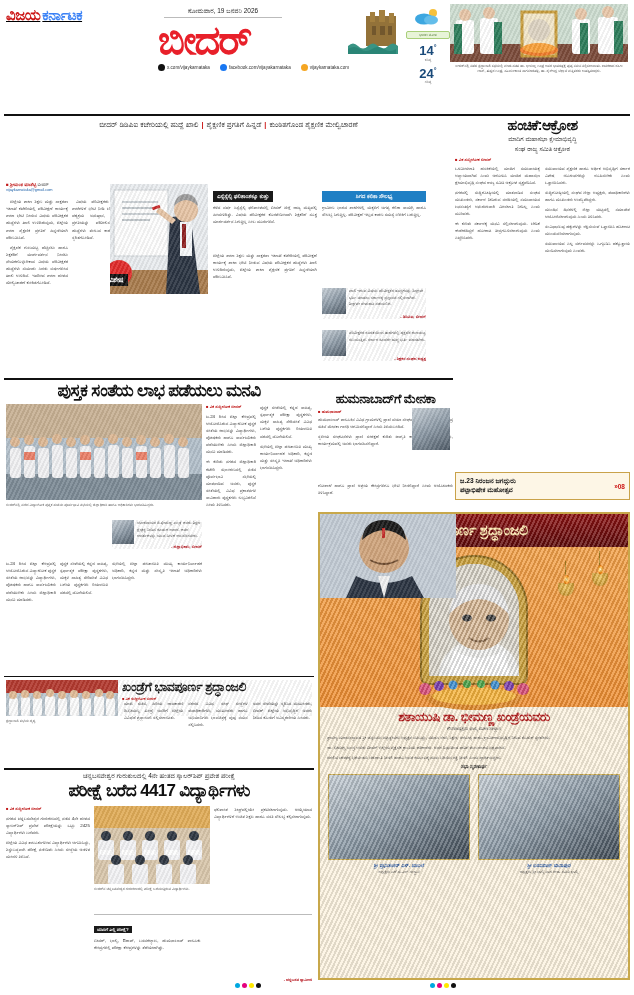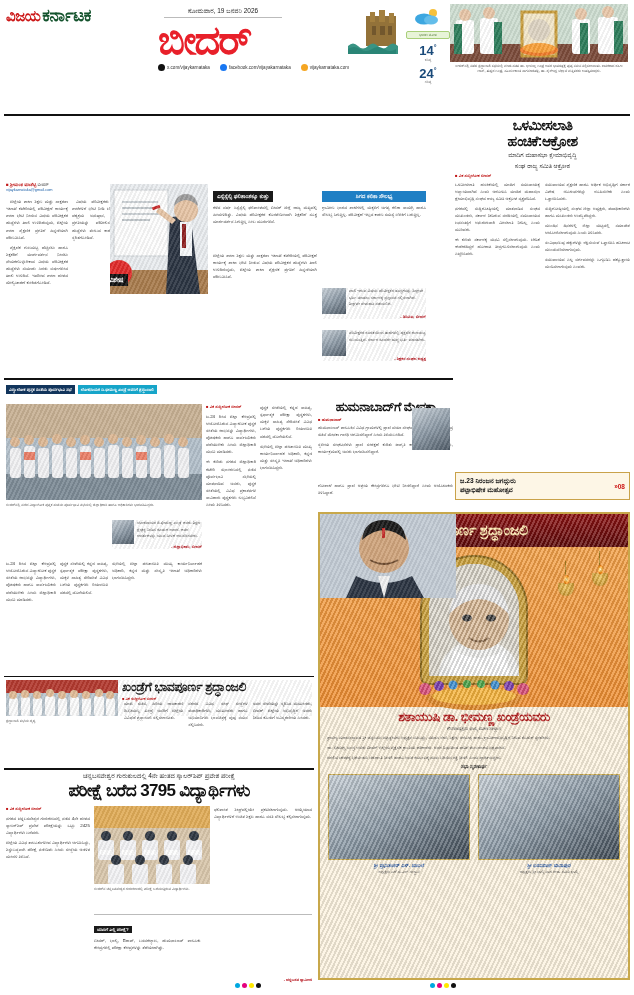--- a/index.html
+++ b/index.html
@@ -7,24 +7,24 @@
   html,body {
     width:634px; height:995px;
     background:#fff;
     font-family:"Liberation Sans", sans-serif;
     overflow:hidden;
   }
   .page { position:relative; width:634px; height:995px; background:#ffffff; }
 
   
   .masthead { position:relative; height:92px; padding:4px 6px 0 6px; display:flex; }
-  .mh-left { width:152px; padding-top:2px; }
+  .mh-left { width:152px; padding-top:2px;text-decoration:underline; }
   .vk-line { display:flex; align-items:center; gap:2px; }
   .vk-red { color:#cc1717; font-size:15px; font-weight:bold; letter-spacing:-.5px; }
-  .vk-blk { color:#14532d; font-size:17px; font-weight:bold; letter-spacing:-.5px; }
+  .vk-blk { color:#3b82f6; font-size:14px; font-weight:bold; letter-spacing:-.5px; }
   .mh-namma { font-size:40px; font-weight:bold; color:#111; line-height:.98; letter-spacing:-2px; margin-top:1px; }
 
   .mh-mid { flex:1; position:relative; padding-top:2px; }
   .mh-date { text-align:center; font-size:6.5px; color:#222; border-bottom:1px solid #bbb; padding-bottom:2px; width:118px; margin:1px auto 0 6px; }
   .mh-bidar { font-size:40px; font-weight:bold; color:#e8202a; letter-spacing:-2px; line-height:1; margin-top:2px; }
   .mh-social { display:flex; gap:10px; margin-top:4px; align-items:center; }
   .soc { display:flex; align-items:center; gap:2px; font-size:4.6px; color:#333; }
   .soc-ic { width:7px; height:7px; border-radius:50%; display:inline-block; }
   .soc-x { background:#111; }
   .soc-fb { background:#1877f2; }
@@ -206,20 +206,23 @@
           <ellipse cx="89" cy="44" rx="16" ry="5" fill="#f9a13a"></ellipse>
         </svg>
       </div>
       <div class="cap">ಬೀದರ್‌ನಲ್ಲಿ ನಡೆದ ಶ್ರದ್ಧಾಂಜಲಿ ಸಭೆಯಲ್ಲಿ ಮಾಜಿ ಸಚಿವ ಡಾ. ಭೀಮಣ್ಣ ಖಂಡ್ರೆ ಅವರ ಭಾವಚಿತ್ರಕ್ಕೆ ಪುಷ್ಪ ನಮನ ಸಲ್ಲಿಸಲಾಯಿತು. ಶಾಸಕರಾದ ರಹೀಂ ಖಾನ್, ಈಶ್ವರ ಖಂಡ್ರೆ, ಸೂರ್ಯಕಾಂತ ನಾಗಮಾರಪಳ್ಳಿ, ಡಾ. ಶೈಲೇಂದ್ರ ಬೆಲ್ದಾಳೆ ಮತ್ತಿತರರು ಉಪಸ್ಥಿತರಿದ್ದರು.</div>
     </div>
   </div>
 
   <div style="position:absolute;left:4px;top:114px;width:626px;border-top:2px solid #111"></div>
 
   <div style="position:absolute;left:4px;top:117px;width:449px;">
+    <div class="kicker">
+      <span>ಬೀದರ್ ಡಿಡಿಪಿಐ ಕಚೇರಿಯಲ್ಲಿ ಹುದ್ದೆ ಖಾಲಿ</span><span class="sep">|</span><span>ಶೈಕ್ಷಣಿಕ ಪ್ರಗತಿಗೆ ಹಿನ್ನಡೆ</span><span class="sep">|</span><span>ಕುಂಠಿತಗೊಂಡ ಶೈಕ್ಷಣಿಕ ಮೇಲ್ವಿಚಾರಣೆ</span>
+    </div>
   </div>
 
   <div style="position:absolute;left:6px;top:182px;width:62px;">
     <div class="byline"><span class="dot">■ </span><span>ಶ್ರೀಮಂತ ಮಾಶೆಟ್ಟಿ</span> <span class="pl">ಬೀದರ್</span></div>
     <div style="font-size:3.9px;color:#1b5fa8;word-break:break-all">vijaykarnataka@gmail.com</div>
   </div>
 
   <div style="position:absolute;left:6px;top:198px;width:62px;height:182px;overflow:hidden" class="body-col">
     <p style="text-indent:4px">ಜಿಲ್ಲೆಯ ಶಾಲಾ ಶಿಕ್ಷಣ ಮತ್ತು ಸಾಕ್ಷರತಾ ಇಲಾಖೆ ಕಚೇರಿಯಲ್ಲಿ ಪರಿವೀಕ್ಷಣೆ ಕಾರ್ಯಕ್ಕೆ ಶಾಲಾ ಭೇಟಿ ನೀಡುವ ವಿಷಯ ಪರಿವೀಕ್ಷಕರ ಹುದ್ದೆಗಳು ಖಾಲಿ ಉಳಿದಿರುವುದು, ಜಿಲ್ಲೆಯ ಶಾಲಾ ಶೈಕ್ಷಣಿಕ ಪ್ರಗತಿಗೆ ಹಿನ್ನಡೆಯಾಗಿ ಪರಿಣಮಿಸಿದೆ.</p>
     <p style="text-indent:4px;margin-top:3px">ಶೈಕ್ಷಣಿಕ ಗುಣಮಟ್ಟ ಹೆಚ್ಚಿಸಲು ಹಾಗೂ ಶಿಕ್ಷಕರಿಗೆ ಮಾರ್ಗದರ್ಶನ ನೀಡಲು ನೇಮಕಗೊಳ್ಳಬೇಕಾದ ವಿಷಯ ಪರಿವೀಕ್ಷಕರ ಹುದ್ದೆಗಳು ಸುಮಾರು ಎರಡು ವರ್ಷಗಳಿಂದ ಖಾಲಿ ಉಳಿದಿವೆ. ಇದರಿಂದ ಶಾಲಾ ಹಂತದ ಮೇಲ್ವಿಚಾರಣೆ ಕುಂಠಿತಗೊಂಡಿದೆ.</p>
@@ -277,21 +280,20 @@
 
   <div style="position:absolute;left:322px;top:330px;width:104px">
     <div style="display:flex;gap:3px">
       <div style="width:24px;height:26px;flex:none" class="ph-face photo-grain"></div>
       <div class="q-body" style="height:26px;overflow:hidden">ಪರಿವೀಕ್ಷಕರ ಕೊರತೆಯಿಂದ ಶಾಲೆಗಳಲ್ಲಿ ಶೈಕ್ಷಣಿಕ ಗುಣಮಟ್ಟ ಕುಸಿಯುತ್ತಿದೆ. ಸರ್ಕಾರ ಕೂಡಲೇ ಹುದ್ದೆ ಭರ್ತಿ ಮಾಡಬೇಕು.</div>
     </div>
     <div class="q-name">- ಶಿಕ್ಷಕರ ಸಂಘದ ಅಧ್ಯಕ್ಷ</div>
   </div>
 
   <div style="position:absolute;left:455px;top:117px;width:175px;">
-    <div class="rc-head">ಒಳಮೀಸಲಾತಿ</div>
     <div class="rc-head">ಹಂಚಿಕೆ:ಆಕ್ರೋಶ</div>
     <div class="rc-sub">ಮಾದಿಗ ಮಹಾಸಭಾ ಕ್ಷೇಮಾಭಿವೃದ್ಧಿ</div>
     <div class="rc-sub">ಸಂಘ ರಾಜ್ಯ ಸಮಿತಿ ಆಕ್ರೋಶ</div>
     <div class="byline" style="margin-top:3px;font-size:4.2px"><span class="dot">■ </span><span>ವಿಕ ಸುದ್ದಿಲೋಕ ಬೀದರ್</span></div>
     <div class="rc-body" style="margin-top:3px;height:320px;overflow:hidden">
       <p>ಒಳಮೀಸಲಾತಿ ಹಂಚಿಕೆಯಲ್ಲಿ ಮಾದಿಗ ಸಮುದಾಯಕ್ಕೆ ಅನ್ಯಾಯವಾಗಿದೆ ಎಂದು ಆರೋಪಿಸಿ ಮಾದಿಗ ಮಹಾಸಭಾ ಕ್ಷೇಮಾಭಿವೃದ್ಧಿ ಸಂಘದ ರಾಜ್ಯ ಸಮಿತಿ ಆಕ್ರೋಶ ವ್ಯಕ್ತಪಡಿಸಿದೆ.</p>
       <p style="margin-top:3px">ನಗರದಲ್ಲಿ ಸುದ್ದಿಗೋಷ್ಠಿಯಲ್ಲಿ ಮಾತನಾಡಿದ ಸಂಘದ ಮುಖಂಡರು, ಸರ್ಕಾರ ನೀಡಿರುವ ವರದಿಯಲ್ಲಿ ಸಮುದಾಯದ ಜನಸಂಖ್ಯೆಗೆ ಅನುಗುಣವಾಗಿ ಮೀಸಲಾತಿ ನೀಡಿಲ್ಲ ಎಂದು ದೂರಿದರು.</p>
       <p style="margin-top:3px">ಈ ಕುರಿತು ಸರ್ಕಾರಕ್ಕೆ ಮನವಿ ಸಲ್ಲಿಸಲಾಗುವುದು. ಬೇಡಿಕೆ ಈಡೇರದಿದ್ದರೆ ಹೋರಾಟ ತೀವ್ರಗೊಳಿಸಲಾಗುವುದು ಎಂದು ಎಚ್ಚರಿಸಿದರು.</p>
       <p style="margin-top:3px">ಸಮುದಾಯದ ಶೈಕ್ಷಣಿಕ ಹಾಗೂ ಆರ್ಥಿಕ ಅಭಿವೃದ್ಧಿಗೆ ಸರ್ಕಾರ ವಿಶೇಷ ಯೋಜನೆಗಳನ್ನು ರೂಪಿಸಬೇಕು ಎಂದು ಒತ್ತಾಯಿಸಿದರು.</p>
       <p style="margin-top:3px">ಸುದ್ದಿಗೋಷ್ಠಿಯಲ್ಲಿ ಸಂಘದ ಜಿಲ್ಲಾ ಅಧ್ಯಕ್ಷರು, ಪದಾಧಿಕಾರಿಗಳು ಹಾಗೂ ಮುಖಂಡರು ಉಪಸ್ಥಿತರಿದ್ದರು.</p>
@@ -305,20 +307,21 @@
     <div>
       <div class="promo-t">ಜ.23 ನಿರಂಜನ ಜಗದ್ಗುರು</div>
       <div class="promo-t">ಪಟ್ಟಾಭಿಷೇಕ ಮಹೋತ್ಸವ</div>
     </div>
     <div class="promo-pg">»08</div>
   </div>
 
   <div style="position:absolute;left:4px;top:378px;width:449px;border-top:2px solid #111"></div>
 
   <div style="position:absolute;left:6px;top:382px;width:306px">
+    <div class="sec-head" style="text-align:center">ಪುಸ್ತಕ ಸಂತೆಯ ಲಾಭ ಪಡೆಯಲು ಮನವಿ</div>
     <div style="display:flex;gap:3px;margin-top:3px">
       <span class="tag-nav" style="font-size:4.3px;padding:2px 3px">ವಿದ್ಯಾಲೋಕ ಪುಸ್ತಕ ಸಂತೆಯ ಪೂರ್ವಭಾವಿ ಸಭೆ</span>
       <span class="tag-cyan" style="font-size:4.3px;padding:2px 3px">ಲೋಕನಾಯಕ ದಿ.ಭೀಮಣ್ಣ ಖಂಡ್ರೆ ಅವರಿಗೆ ಶ್ರದ್ಧಾಂಜಲಿ</span>
     </div>
   </div>
 
   <div style="position:absolute;left:6px;top:404px;width:196px;height:96px" class="ph-crowd photo-grain">
     <svg width="196" height="96" viewBox="0 0 196 96" style="position:absolute;inset:0">
       <rect width="196" height="96" fill="#b2bfca"></rect>
       <rect y="0" width="196" height="34" fill="#c7b093"></rect>
@@ -384,21 +387,21 @@
     <p>ಜ.24 ರಿಂದ ಜಿಲ್ಲಾ ಕೇಂದ್ರದಲ್ಲಿ ಆಯೋಜಿಸಿರುವ ವಿದ್ಯಾಲೋಕ ಪುಸ್ತಕ ಸಂತೆಯ ಲಾಭವನ್ನು ವಿದ್ಯಾರ್ಥಿಗಳು, ಪೋಷಕರು ಹಾಗೂ ಸಾರ್ವಜನಿಕರು ಪಡೆಯಬೇಕು ಎಂದು ಜಿಲ್ಲಾಧಿಕಾರಿ ಮನವಿ ಮಾಡಿದರು.</p>
   </div>
   <div style="position:absolute;left:60px;top:560px;width:48px;height:112px;overflow:hidden" class="body-col">
     <p>ಪುಸ್ತಕ ಸಂತೆಯಲ್ಲಿ ಕನ್ನಡ ಸಾಹಿತ್ಯ, ಸ್ಪರ್ಧಾತ್ಮಕ ಪರೀಕ್ಷಾ ಪುಸ್ತಕಗಳು, ಮಕ್ಕಳ ಸಾಹಿತ್ಯ ಸೇರಿದಂತೆ ವಿವಿಧ ಬಗೆಯ ಪುಸ್ತಕಗಳು ರಿಯಾಯಿತಿ ದರದಲ್ಲಿ ದೊರೆಯಲಿವೆ.</p>
   </div>
   <div style="position:absolute;left:112px;top:560px;width:90px;height:112px;overflow:hidden" class="body-col">
     <p>ಸಭೆಯಲ್ಲಿ ಜಿಲ್ಲಾ ಪಂಚಾಯಿತಿ ಮುಖ್ಯ ಕಾರ್ಯನಿರ್ವಾಹಕ ಅಧಿಕಾರಿ, ಕನ್ನಡ ಮತ್ತು ಸಂಸ್ಕೃತಿ ಇಲಾಖೆ ಅಧಿಕಾರಿಗಳು ಭಾಗವಹಿಸಿದ್ದರು.</p>
   </div>
 
   <div style="position:absolute;left:316px;top:378px;width:137px;height:1px;border-top:2px solid #111"></div>
-  <div style="position:absolute;left:318px;top:400px;width:135px">
+  <div style="position:absolute;left:318px;top:392px;width:135px">
     <div class="sec-head-sm" style="text-align:center">ಹುಮನಾಬಾದ್‌ಗೆ ಮೇನಕಾ</div>
     <div class="byline" style="font-size:4.1px;margin-top:2px"><span class="dot">■ </span><span>ಹುಮನಾಬಾದ್</span></div>
     <div class="body-col" style="margin-top:2px;height:88px;overflow:hidden">
       <p>ಹುಮನಾಬಾದ್ ತಾಲೂಕಿನ ವಿವಿಧ ಗ್ರಾಮಗಳಲ್ಲಿ ಪ್ರಾಣಿ ದಯಾ ಸಂಘದ ಕಾರ್ಯಕ್ರಮಕ್ಕೆ ಮಾಜಿ ಕೇಂದ್ರ ಸಚಿವೆ ಮೇನಕಾ ಗಾಂಧಿ ಆಗಮಿಸಲಿದ್ದಾರೆ ಎಂದು ತಿಳಿದುಬಂದಿದೆ.</p>
       <p style="margin-top:3px">ಸ್ಥಳೀಯ ಸಂಘಟನೆಗಳು ಪ್ರಾಣಿ ಸಂರಕ್ಷಣೆ ಕುರಿತು ಜಾಗೃತಿ ಕಾರ್ಯಕ್ರಮ ಹಮ್ಮಿಕೊಂಡಿದ್ದು, ಕಾರ್ಯಕ್ರಮದಲ್ಲಿ ಅವರು ಭಾಗವಹಿಸಲಿದ್ದಾರೆ.</p>
     </div>
   </div>
   <div style="position:absolute;left:412px;top:408px;width:38px;height:42px" class="ph-face photo-grain"></div>
   <div class="body-col" style="position:absolute;left:318px;top:482px;width:135px;height:24px;overflow:hidden">
     <p>ಗೋಶಾಲೆ ಹಾಗೂ ಪ್ರಾಣಿ ಆಶ್ರಯ ಕೇಂದ್ರಗಳಿಗೂ ಭೇಟಿ ನೀಡಲಿದ್ದಾರೆ ಎಂದು ಆಯೋಜಕರು ತಿಳಿಸಿದ್ದಾರೆ.</p>
@@ -442,21 +445,21 @@
   <div style="position:absolute;left:124px;top:700px;width:188px;height:48px;overflow:hidden;column-count:3;column-gap:5px" class="body-col">
     <p>ಮಾಜಿ ಸಚಿವ, ಹಿರಿಯ ರಾಜಕಾರಣಿ ದಿ.ಭೀಮಣ್ಣ ಖಂಡ್ರೆ ಅವರಿಗೆ ಜಿಲ್ಲೆಯ ವಿವಿಧೆಡೆ ಶ್ರದ್ಧಾಂಜಲಿ ಸಲ್ಲಿಸಲಾಯಿತು.</p>
     <p style="margin-top:3px">ನಗರದ ವಿವಿಧ ಸಂಘ ಸಂಸ್ಥೆಗಳ ಪದಾಧಿಕಾರಿಗಳು, ಮುಖಂಡರು ಹಾಗೂ ಅಭಿಮಾನಿಗಳು ಭಾವಚಿತ್ರಕ್ಕೆ ಪುಷ್ಪ ನಮನ ಸಲ್ಲಿಸಿದರು.</p>
     <p style="margin-top:3px">ಅವರ ಸೇವೆಯನ್ನು ಸ್ಮರಿಸಿದ ಮುಖಂಡರು, ಬೀದರ್ ಜಿಲ್ಲೆಯ ಅಭಿವೃದ್ಧಿಗೆ ಅವರು ನೀಡಿದ ಕೊಡುಗೆ ಅವಿಸ್ಮರಣೀಯ ಎಂದರು.</p>
   </div>
   <div class="capline" style="position:absolute;left:6px;top:718px;width:112px">ಶ್ರದ್ಧಾಂಜಲಿ ಸಭೆಯ ದೃಶ್ಯ</div>
 
   <div style="position:absolute;left:4px;top:768px;width:310px;border-top:2px solid #111"></div>
   <div style="position:absolute;left:6px;top:772px;width:306px">
     <div style="font-size:6.6px;color:#111;text-align:center;line-height:1.3">ಚನ್ನಬಸವೇಶ್ವರ ಗುರುಕುಲದಲ್ಲಿ 4ನೇ ಹಂತದ ಸ್ಕಾಲರ್‌ಶಿಪ್ ಪ್ರವೇಶ ಪರೀಕ್ಷೆ</div>
-    <div class="sec-head" style="text-align:center;margin-top:1px">ಪರೀಕ್ಷೆ ಬರೆದ 3795 ವಿದ್ಯಾರ್ಥಿಗಳು</div>
+    <div class="sec-head" style="text-align:center;margin-top:1px">ಪರೀಕ್ಷೆ ಬರೆದ 4417 ವಿದ್ಯಾರ್ಥಿಗಳು</div>
   </div>
 
   <div style="position:absolute;left:6px;top:806px;width:84px;height:170px;overflow:hidden" class="body-col">
     <div class="byline" style="font-size:4.1px"><span class="dot">■ </span><span>ವಿಕ ಸುದ್ದಿಲೋಕ ಬೀದರ್</span></div>
     <p style="margin-top:2px">ನಗರದ ಚನ್ನಬಸವೇಶ್ವರ ಗುರುಕುಲದಲ್ಲಿ ನಡೆದ 4ನೇ ಹಂತದ ಸ್ಕಾಲರ್‌ಶಿಪ್ ಪ್ರವೇಶ ಪರೀಕ್ಷೆಯನ್ನು ಒಟ್ಟು 2425 ವಿದ್ಯಾರ್ಥಿಗಳು ಬರೆದರು.</p>
     <p style="margin-top:3px">ಜಿಲ್ಲೆಯ ವಿವಿಧ ತಾಲೂಕುಗಳಿಂದ ವಿದ್ಯಾರ್ಥಿಗಳು ಆಗಮಿಸಿದ್ದು, ಶಿಸ್ತುಬದ್ಧವಾಗಿ ಪರೀಕ್ಷೆ ನಡೆಯಿತು ಎಂದು ಸಂಸ್ಥೆಯ ಆಡಳಿತ ಮಂಡಳಿ ತಿಳಿಸಿದೆ.</p>
   </div>
 
   <div style="position:absolute;left:94px;top:806px;width:116px;height:78px" class="ph-warm photo-grain">
     <svg width="116" height="78" viewBox="0 0 116 78" style="position:absolute;inset:0">

